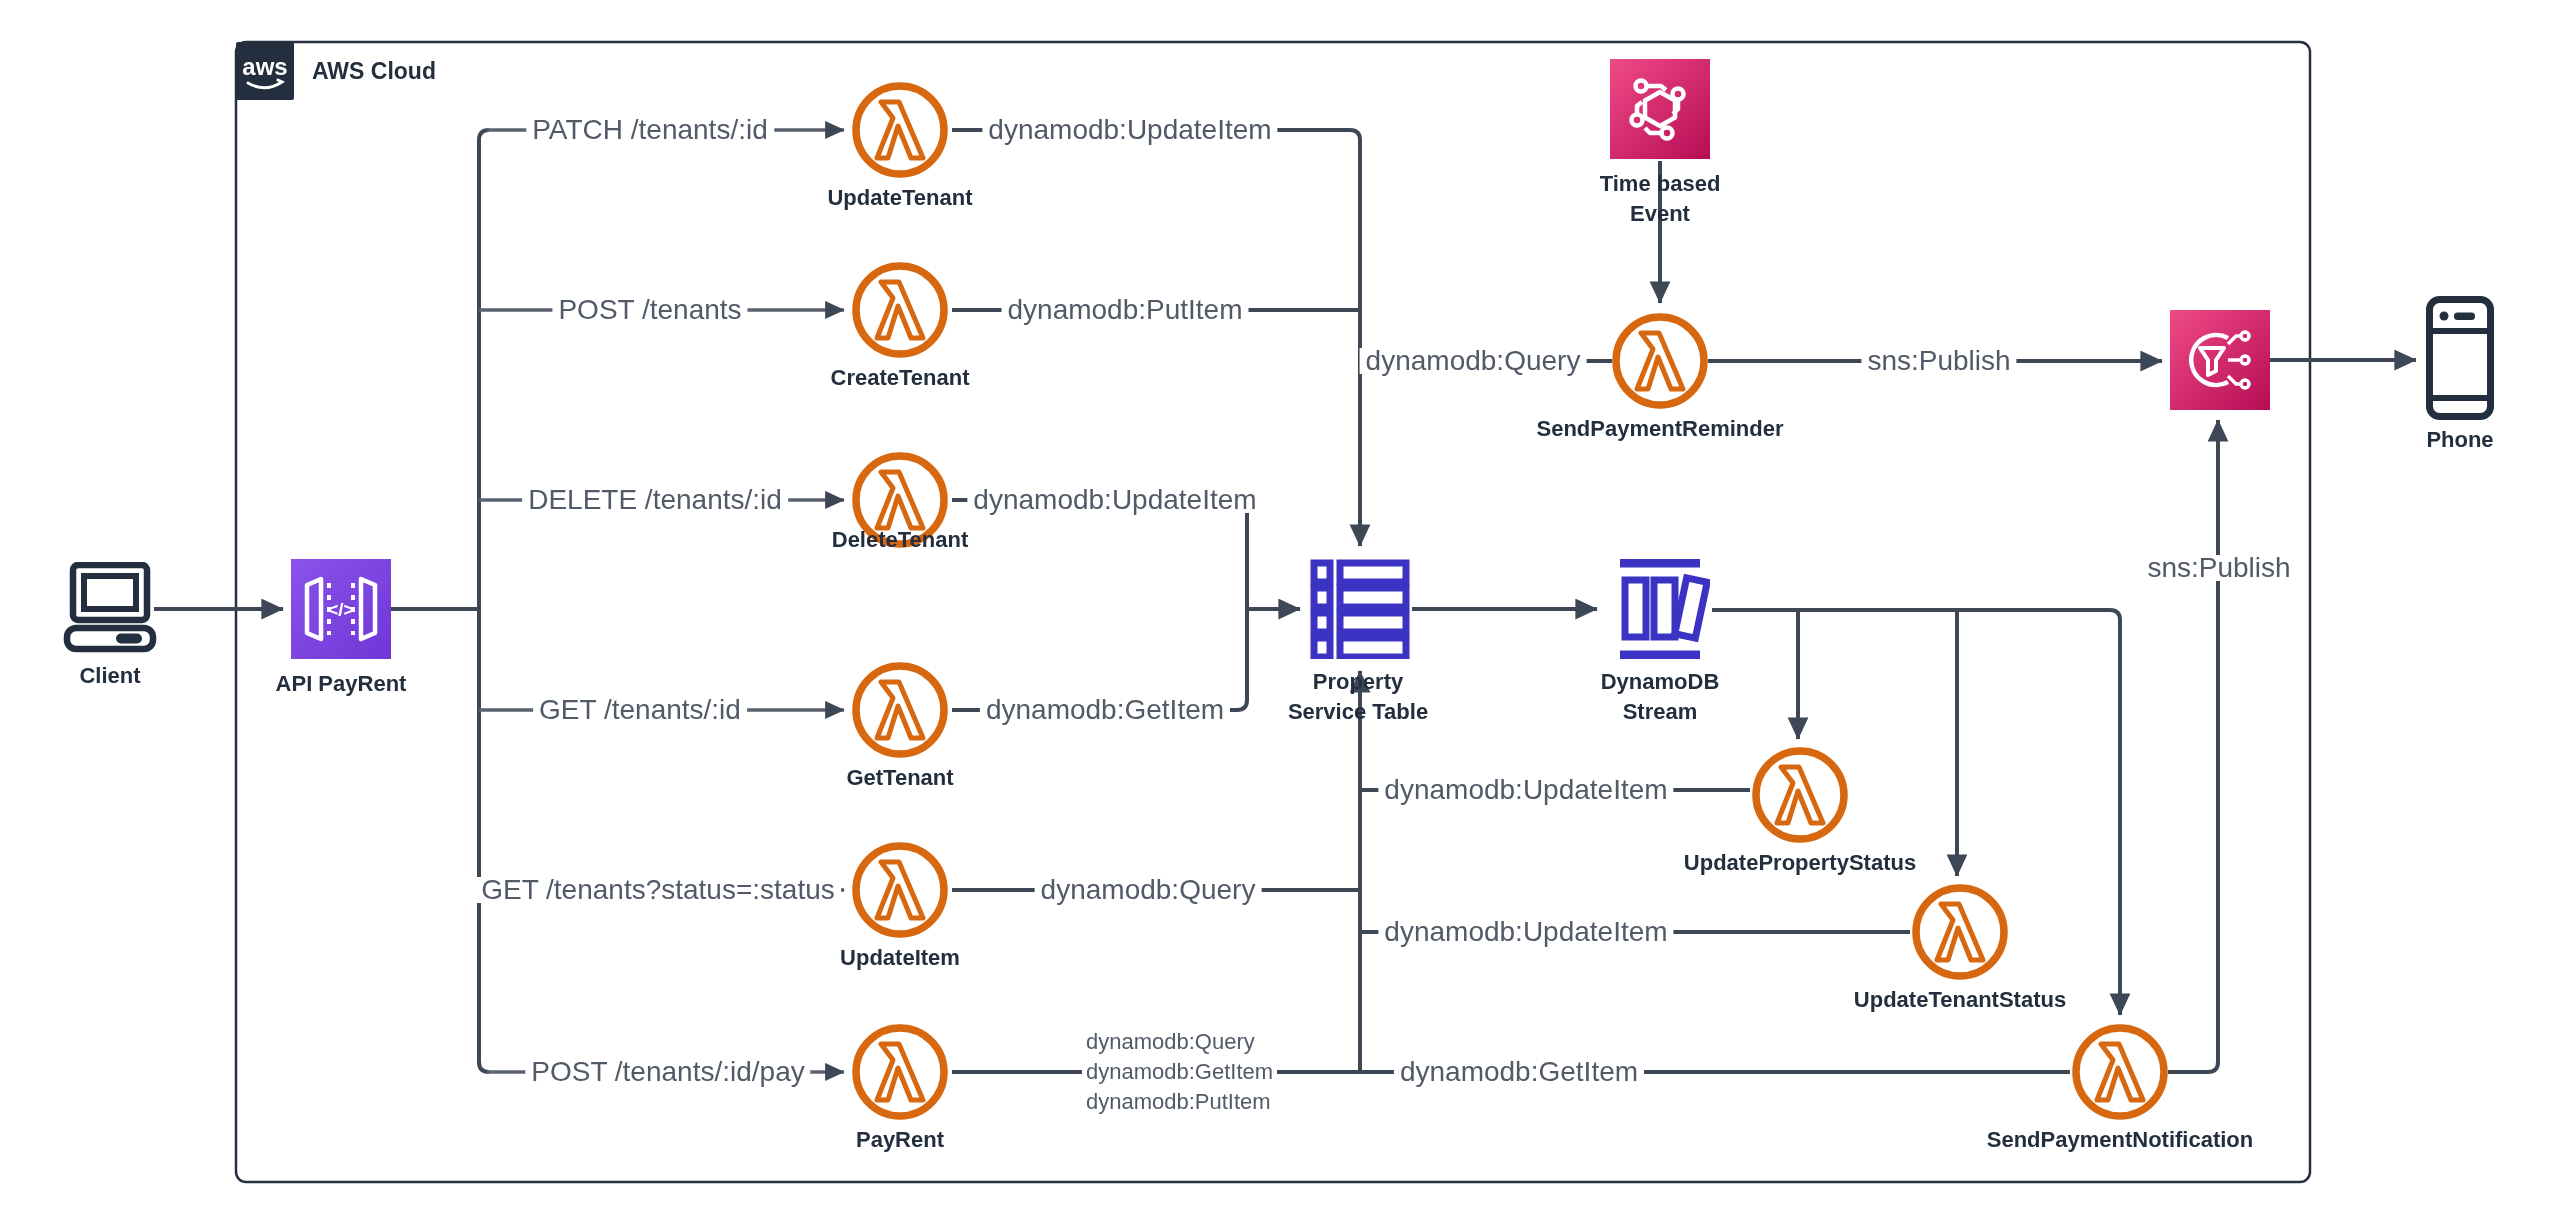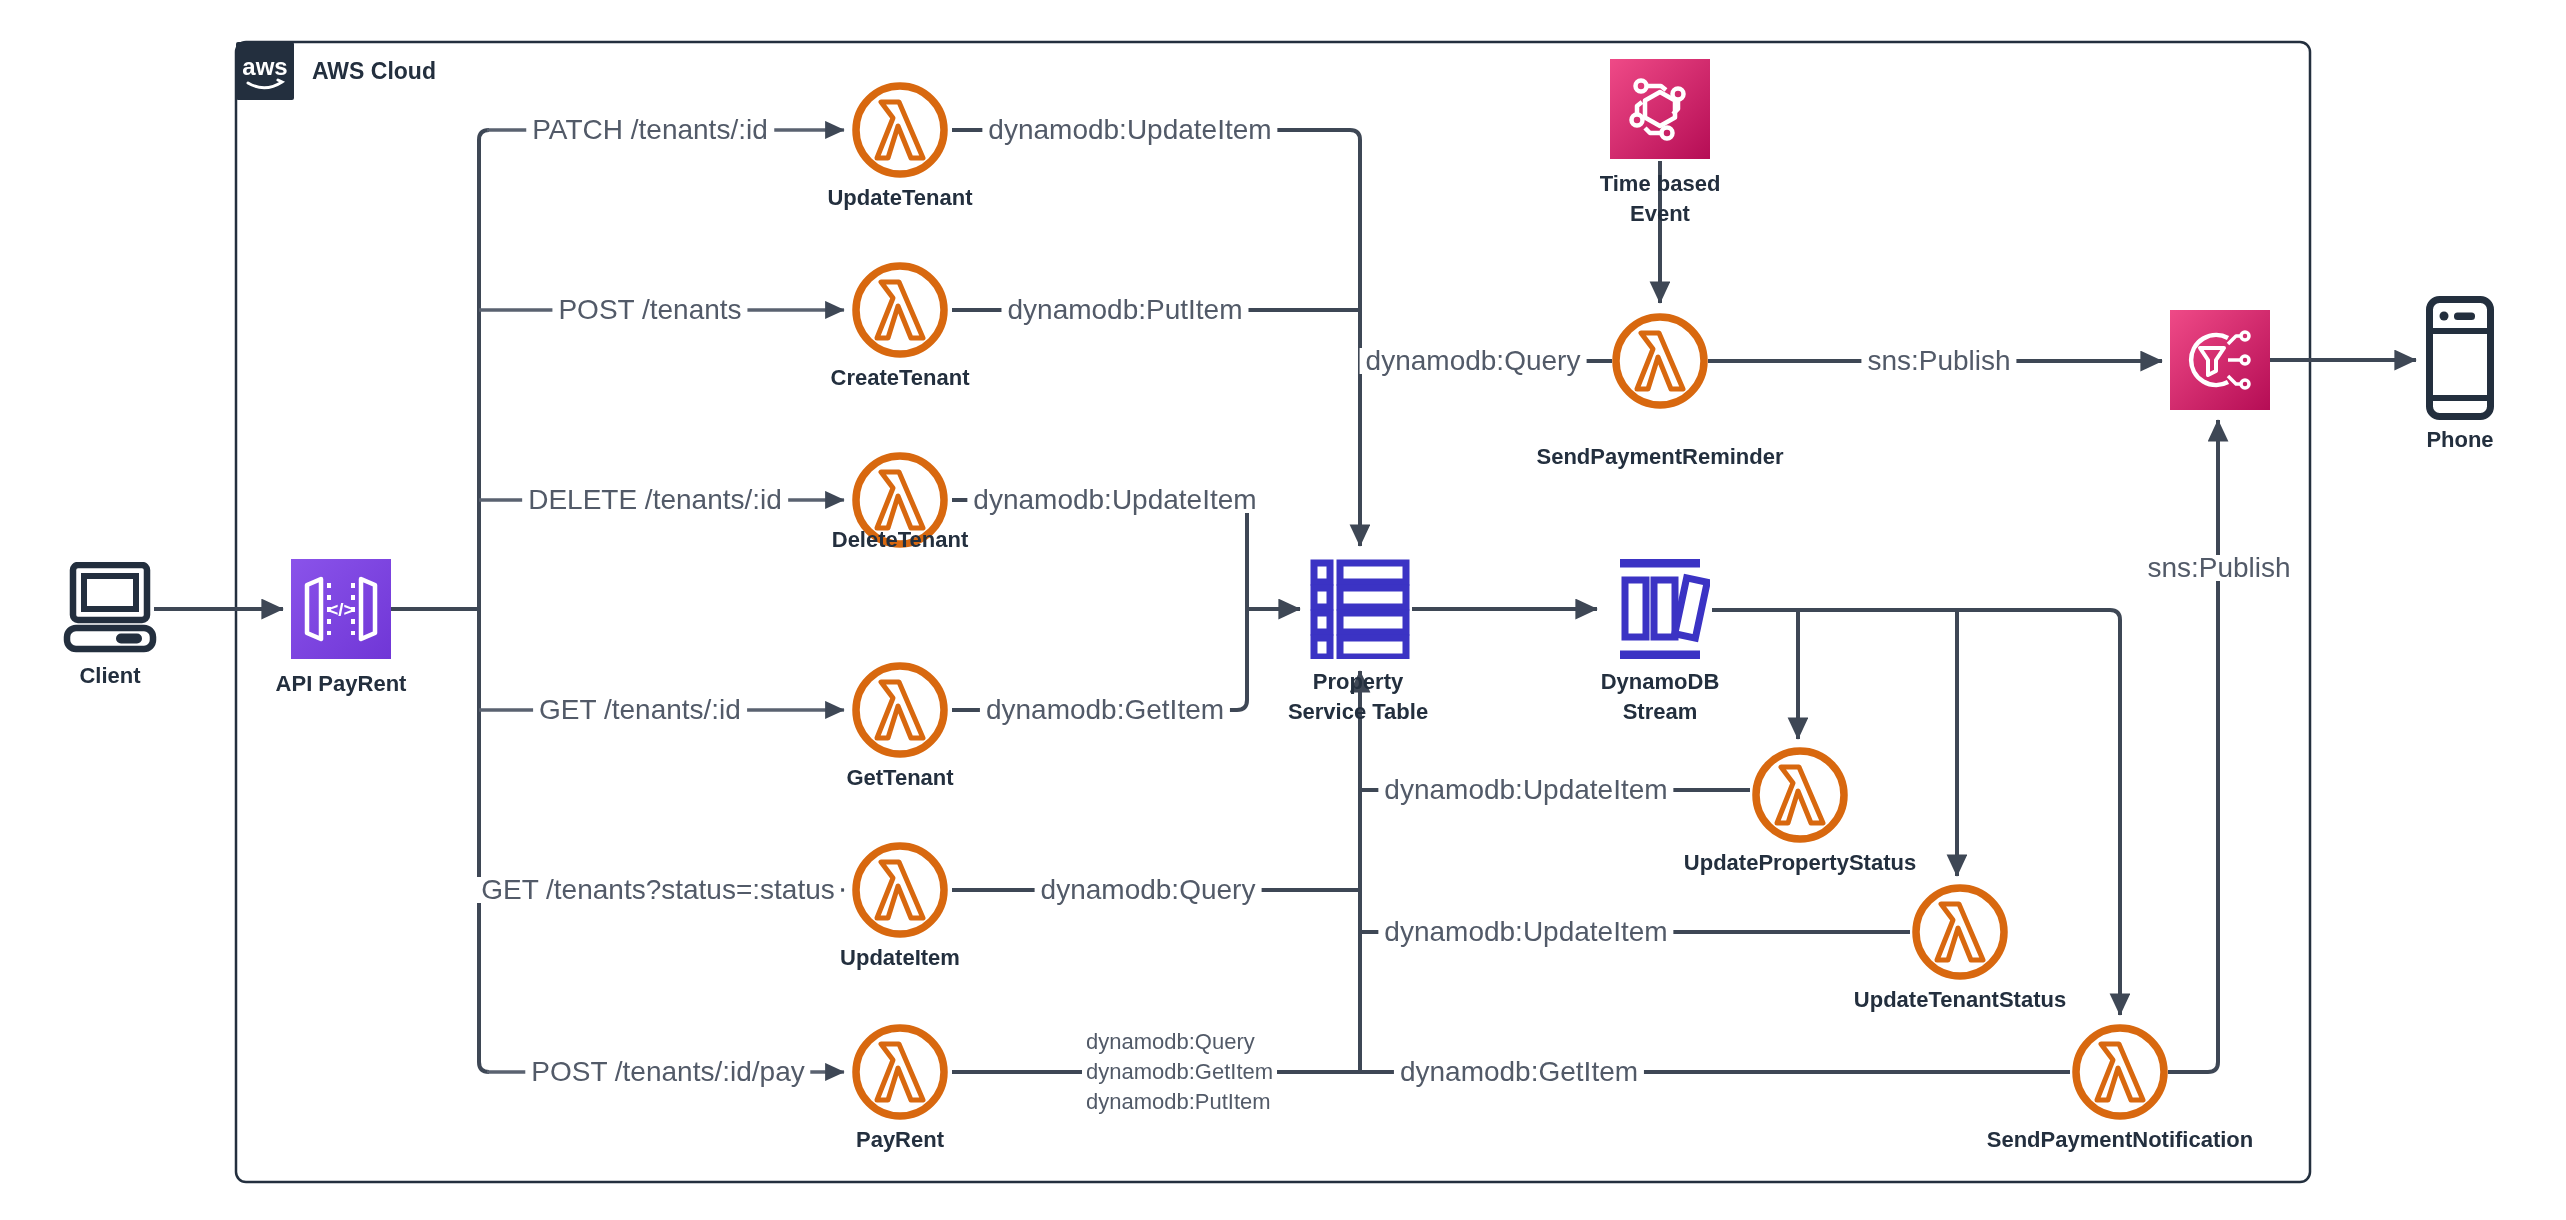--- a/index.html
+++ b/index.html
@@ -235,21 +235,21 @@
   <div class="cloud-title" style="left:312px;top:71px;">AWS Cloud</div>
 
   <div class="nlabel" style="left:110px;top:676px;">Client</div>
   <div class="nlabel" style="left:341px;top:684px;">API PayRent</div>
   <div class="nlabel" style="left:900px;top:198px;">UpdateTenant</div>
   <div class="nlabel" style="left:900px;top:378px;">CreateTenant</div>
   <div class="nlabel" style="left:900px;top:540px;">DeleteTenant</div>
   <div class="nlabel" style="left:900px;top:778px;">GetTenant</div>
   <div class="nlabel" style="left:900px;top:958px;">UpdateItem</div>
   <div class="nlabel" style="left:900px;top:1140px;">PayRent</div>
-  <div class="nlabel" style="left:1660px;top:429px;margin-top:28px;">SendPaymentReminder</div>
+  <div class="nlabel" style="left:1660px;top:429px;">SendPaymentReminder</div>
   <div class="nlabel" style="left:1800px;top:863px;">UpdatePropertyStatus</div>
   <div class="nlabel" style="left:1960px;top:1000px;">UpdateTenantStatus</div>
   <div class="nlabel" style="left:2120px;top:1140px;">SendPaymentNotification</div>
   <div class="nlabel" style="left:2460px;top:440px;">Phone</div>
 
   <div class="nlabel" style="left:1358px;top:697px;">
     <span style="display:block">Property</span>
     <span style="display:block">Service Table</span>
   </div>
   <div class="nlabel" style="left:1660px;top:697px;">

